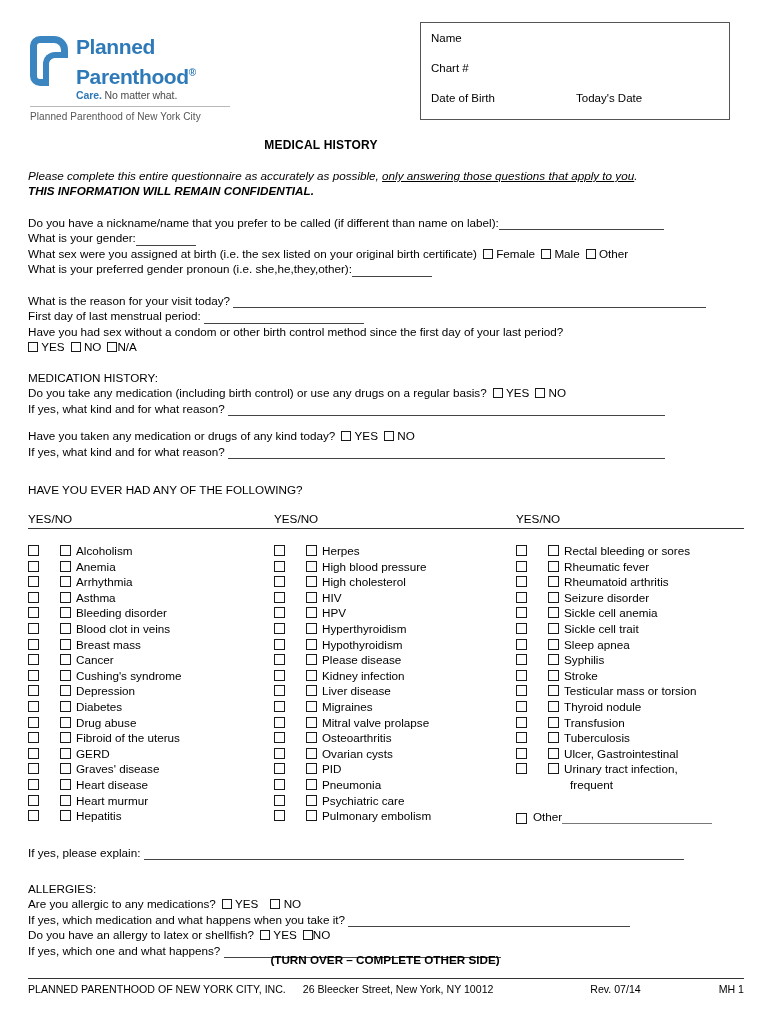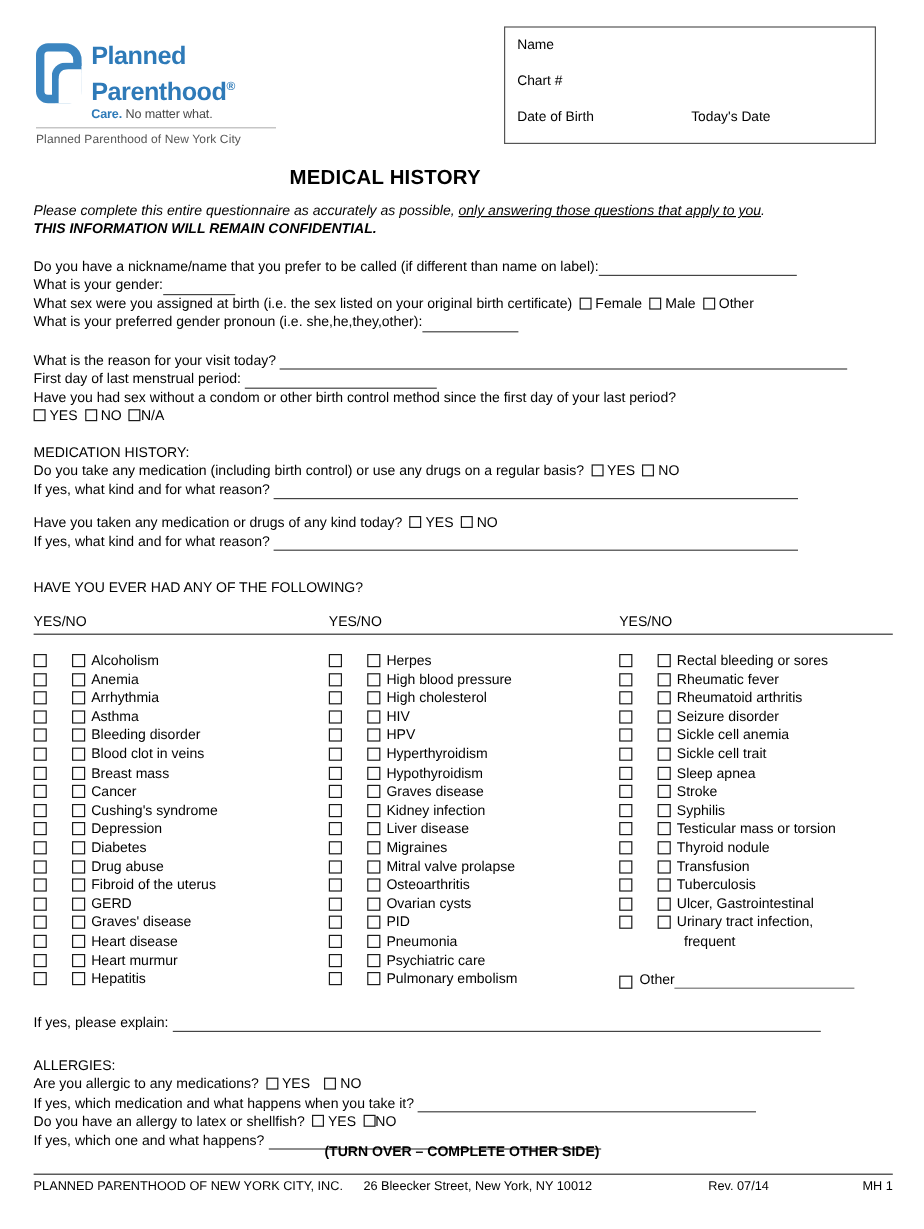--- a/index.html
+++ b/index.html
@@ -119,21 +119,21 @@
   .id-line.l2 { top: 39px; }
   .id-line.l3 { top: 69px; }
   .id-line.l3b { top: 69px; left: 155px; }
 
   
   .form-title {
     position: absolute;
     left: 0; top: 138px;
     width: 642px;
     text-align: center;
-    font-size: 17px;
+    font-size: 12px;
     font-weight: bold;
     letter-spacing: 0.2px;
   }
   .body-col {
     position: absolute;
     left: 28px;
     width: 716px;
     font-size: 11.7px;
     line-height: 1.32;
   }
@@ -502,21 +502,21 @@
             <span class="lbl">Hyperthyroidism</span>
           </div>
           <div class="cond-item">
             <span class="bx-yes"></span>
             <span class="bx-no"></span>
             <span class="lbl">Hypothyroidism</span>
           </div>
           <div class="cond-item">
             <span class="bx-yes"></span>
             <span class="bx-no"></span>
-            <span class="lbl">Graves disease</span>
+            <span class="lbl">Please disease</span>
           </div>
           <div class="cond-item">
             <span class="bx-yes"></span>
             <span class="bx-no"></span>
             <span class="lbl">Kidney infection</span>
           </div>
           <div class="cond-item">
             <span class="bx-yes"></span>
             <span class="bx-no"></span>
             <span class="lbl">Liver disease</span>
@@ -594,26 +594,26 @@
             <span class="lbl">Sickle cell trait</span>
           </div>
           <div class="cond-item">
             <span class="bx-yes"></span>
             <span class="bx-no"></span>
             <span class="lbl">Sleep apnea</span>
           </div>
           <div class="cond-item">
             <span class="bx-yes"></span>
             <span class="bx-no"></span>
+            <span class="lbl">Syphilis</span>
+          </div>
+          <div class="cond-item">
+            <span class="bx-yes"></span>
+            <span class="bx-no"></span>
             <span class="lbl">Stroke</span>
-          </div>
-          <div class="cond-item">
-            <span class="bx-yes"></span>
-            <span class="bx-no"></span>
-            <span class="lbl">Syphilis</span>
           </div>
           <div class="cond-item">
             <span class="bx-yes"></span>
             <span class="bx-no"></span>
             <span class="lbl">Testicular mass or torsion</span>
           </div>
           <div class="cond-item">
             <span class="bx-yes"></span>
             <span class="bx-no"></span>
             <span class="lbl">Thyroid nodule</span>

